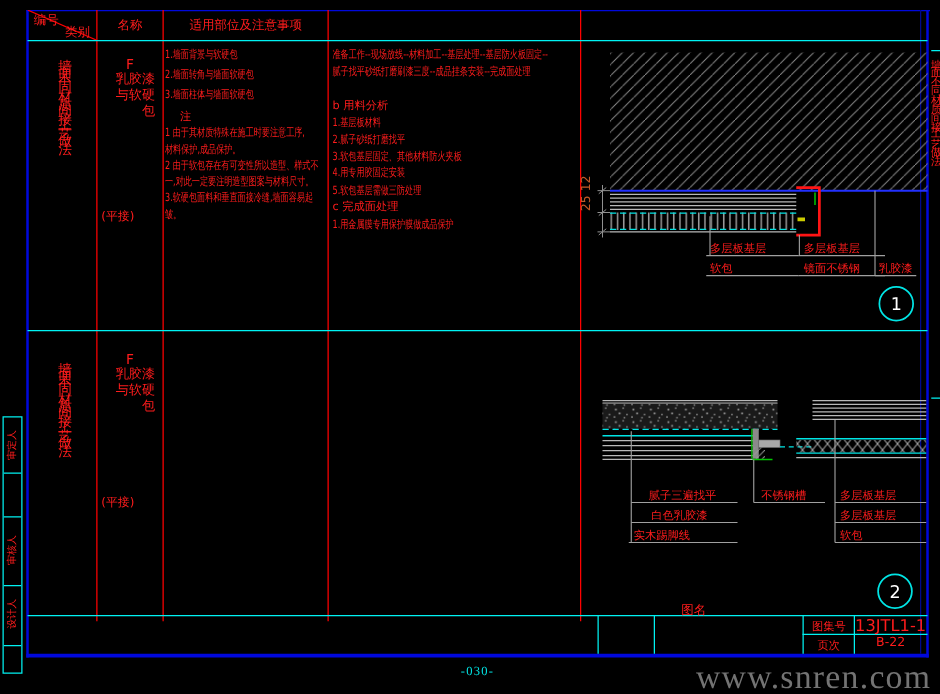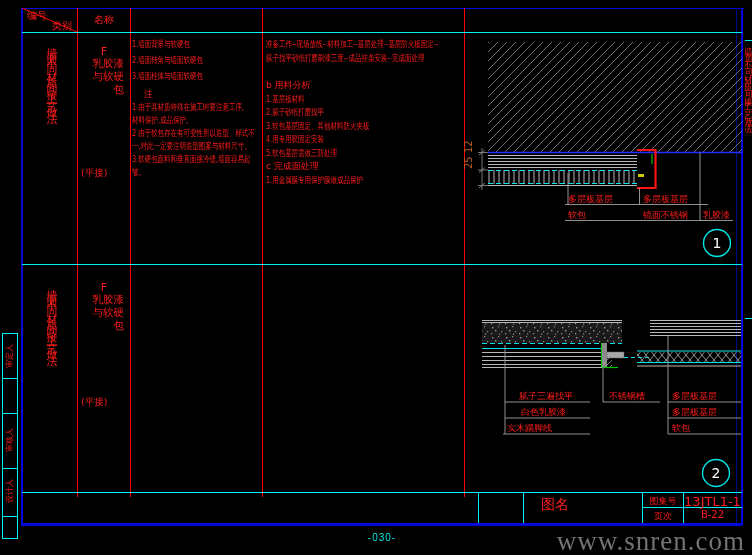--- a/index.html
+++ b/index.html
@@ -15,21 +15,21 @@
   .t11{font-size:11px;}
   .cond{transform:scaleX(.72);transform-origin:0 0;white-space:nowrap;}
   .vcat{writing-mode:vertical-rl;text-orientation:upright;font-size:11px;
         letter-spacing:6px;color:#ff1c1c;}
   .namewrap{width:38px;word-break:break-all;font-size:10.5px;line-height:13px;
         text-align:right;}
   .rot90{transform:rotate(-90deg);transform-origin:center center;}
   .hdr{font-size:10px;color:#ff1c1c;white-space:nowrap;}
   .center{text-align:center;}
   .figlabel{fill:#ff1c1c;font-size:9px;font-family:"DejaVu Sans",sans-serif;}
-  .pagenum{color:#00e5e5;font-family:Liberation Sans, sans-serif;font-size:10px;letter-spacing:1px;}
+  .pagenum{color:#00e5e5;font-family:Liberation Serif, serif;font-size:10px;letter-spacing:1px;}
   .watermark{color:#737373;font-family:"Liberation Serif",serif;font-size:27px;letter-spacing:1px;}
   .striptext{color:#ff1c1c;font-size:8px;white-space:nowrap;}
 </style>
 </head>
 <body>
 
 <div class="page">
 
   <div class="abs" style="left:2px;top:333px;width:14px;height:204px;border:1px solid #00f2f2;">
     <div class="abs cl" style="left:0;top:44px;width:14px;height:1px;"></div>
@@ -55,20 +55,21 @@
   <div class="abs cl" style="left:22px;top:32px;width:720px;height:1px;"></div>
   <div class="abs cl" style="left:22px;top:264px;width:720px;height:1px;"></div>
   <div class="abs cl" style="left:22px;top:492px;width:720px;height:1px;"></div>
 
   <svg class="abs" style="left:22px;top:8px;" width="55" height="24">
     <line x1="0" y1="0" x2="55" y2="24" stroke="#ff0000" stroke-width="1"></line>
   </svg>
   <div class="abs hdr" style="left:27px;top:9px;">编号</div>
   <div class="abs hdr" style="left:52px;top:19px;">类别</div>
   <div class="abs hdr center" style="left:78px;top:13px;width:52px;">名称</div>
+  <div class="abs hdr center" style="left:131px;top:13px;width:131px;">适用部位及注意事项</div>
 
   <div class="abs vcat" style="left:43px;top:38px;height:210px;">墙面不同材质间接工艺做法</div>
   <div class="abs t center t11" style="left:85px;top:45px;width:38px;">F</div>
   <div class="abs t namewrap" style="left:86px;top:57px;">乳胶漆与软硬包</div>
   <div class="abs t" style="left:81px;top:167px;font-size:9.5px;">(平接)</div>
 
   <div class="abs vcat" style="left:43px;top:280px;height:200px;">墙面不同材质间接工艺做法</div>
   <div class="abs t center t11" style="left:85px;top:281px;width:38px;">F</div>
   <div class="abs t namewrap" style="left:86px;top:293px;">乳胶漆与软硬包</div>
   <div class="abs t" style="left:81px;top:396px;font-size:9.5px;">(平接)</div>
@@ -239,21 +240,21 @@
 
     <circle cx="254" cy="208" r="13.5" fill="none" stroke="#00e5e5" stroke-width="1.4"></circle>
     <text x="254" y="213" fill="#ffffff" font-size="14" text-anchor="middle" font-family="DejaVu Sans, sans-serif">2</text>
   </svg>
 
   <div class="abs cl" style="left:478px;top:492px;width:1px;height:31px;"></div>
   <div class="abs cl" style="left:523px;top:492px;width:1px;height:31px;"></div>
   <div class="abs cl" style="left:642px;top:492px;width:1px;height:31px;"></div>
   <div class="abs cl" style="left:683px;top:492px;width:1px;height:31px;"></div>
   <div class="abs cl" style="left:642px;top:507px;width:100px;height:1px;"></div>
-  <div class="abs t center" style="left:524px;top:496px;width:62px;font-size:14px;">图名</div>
+  <div class="abs t center" style="left:524px;top:481px;width:62px;font-size:10px;">图名</div>
 
   <div class="abs t center" style="left:643px;top:495px;width:40px;font-size:9px;">图集号</div>
   <div class="abs t center" style="left:684px;top:494px;width:57px;font-size:13px;">13JTL1-1</div>
   <div class="abs t center" style="left:643px;top:510px;width:40px;font-size:9px;">页次</div>
   <div class="abs t center" style="left:684px;top:509px;width:57px;font-size:10px;">B-22</div>
 
   <div class="abs" style="left:745px;top:40px;width:7px;height:215px;overflow:hidden;">
     <div class="vcat" style="margin-left:-4px;font-size:9px;letter-spacing:7px;">墙面不同材质间接工艺做法</div>
   </div>
   <div class="abs cl" style="left:745px;top:40px;width:7px;height:1px;"></div>

